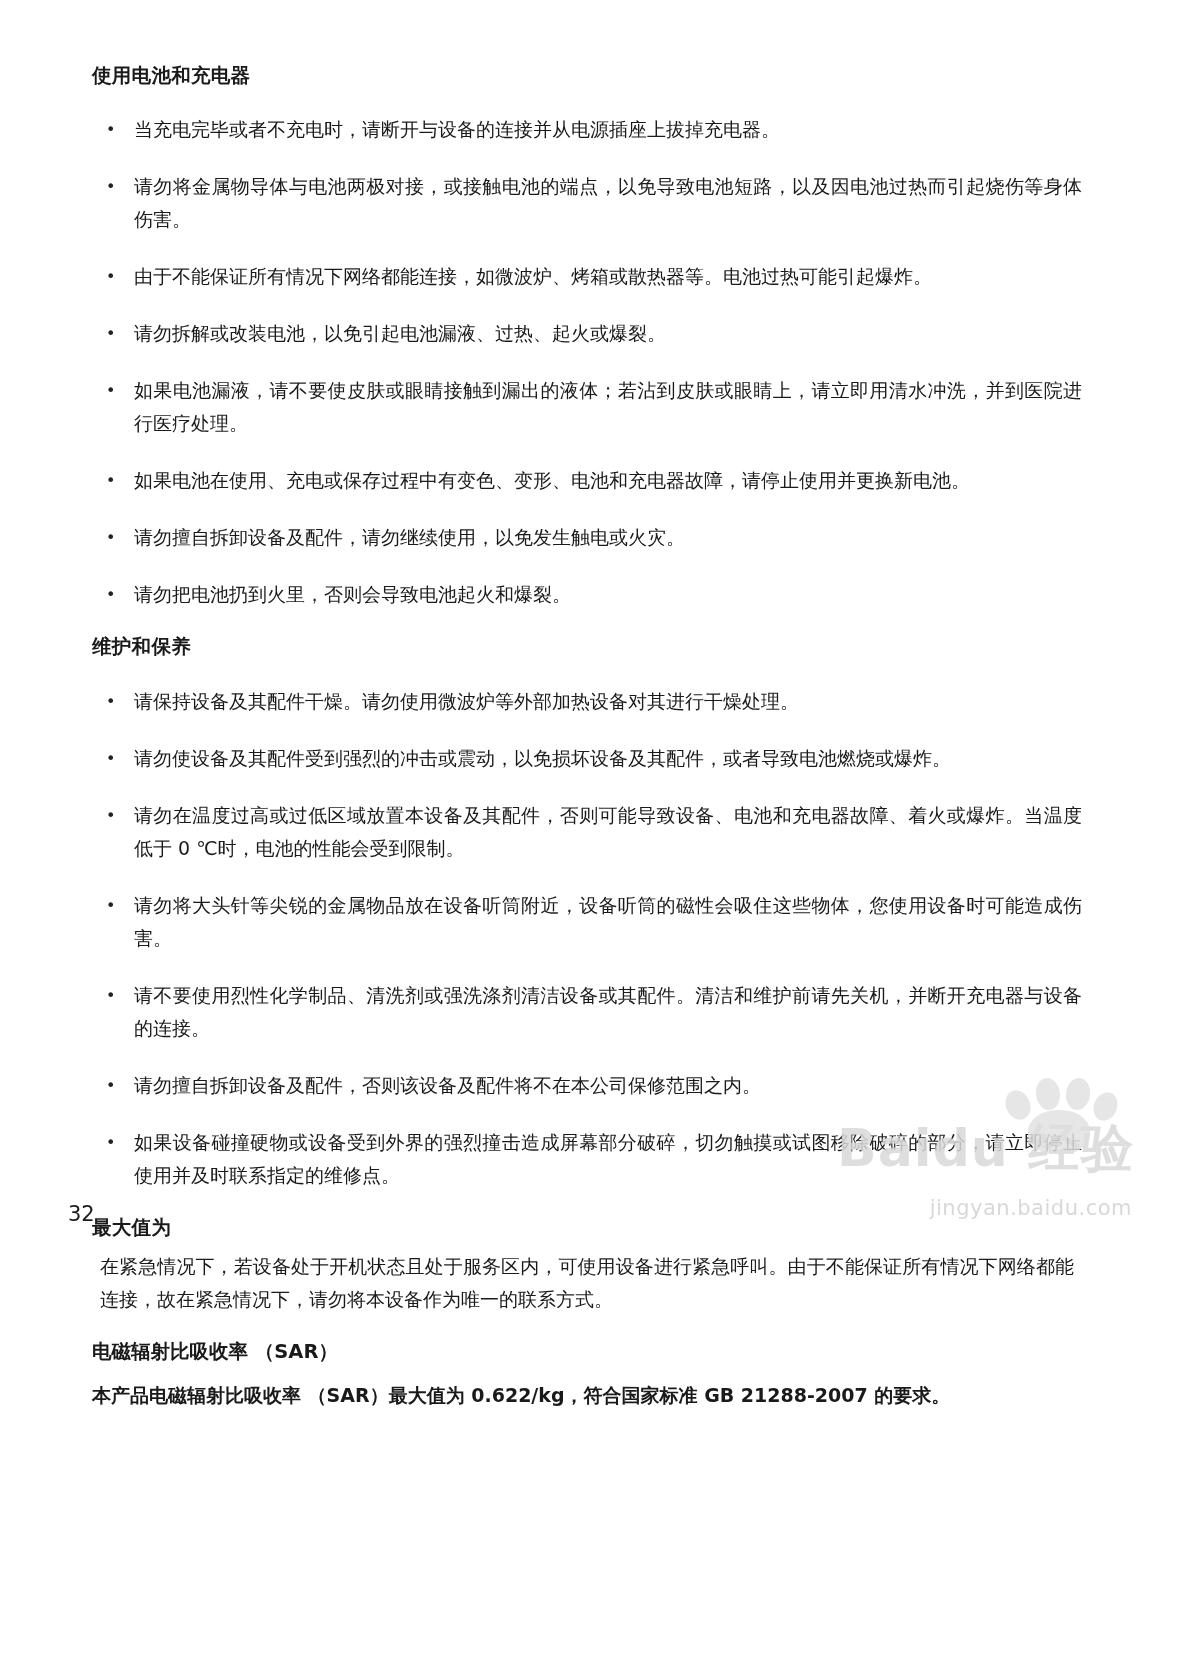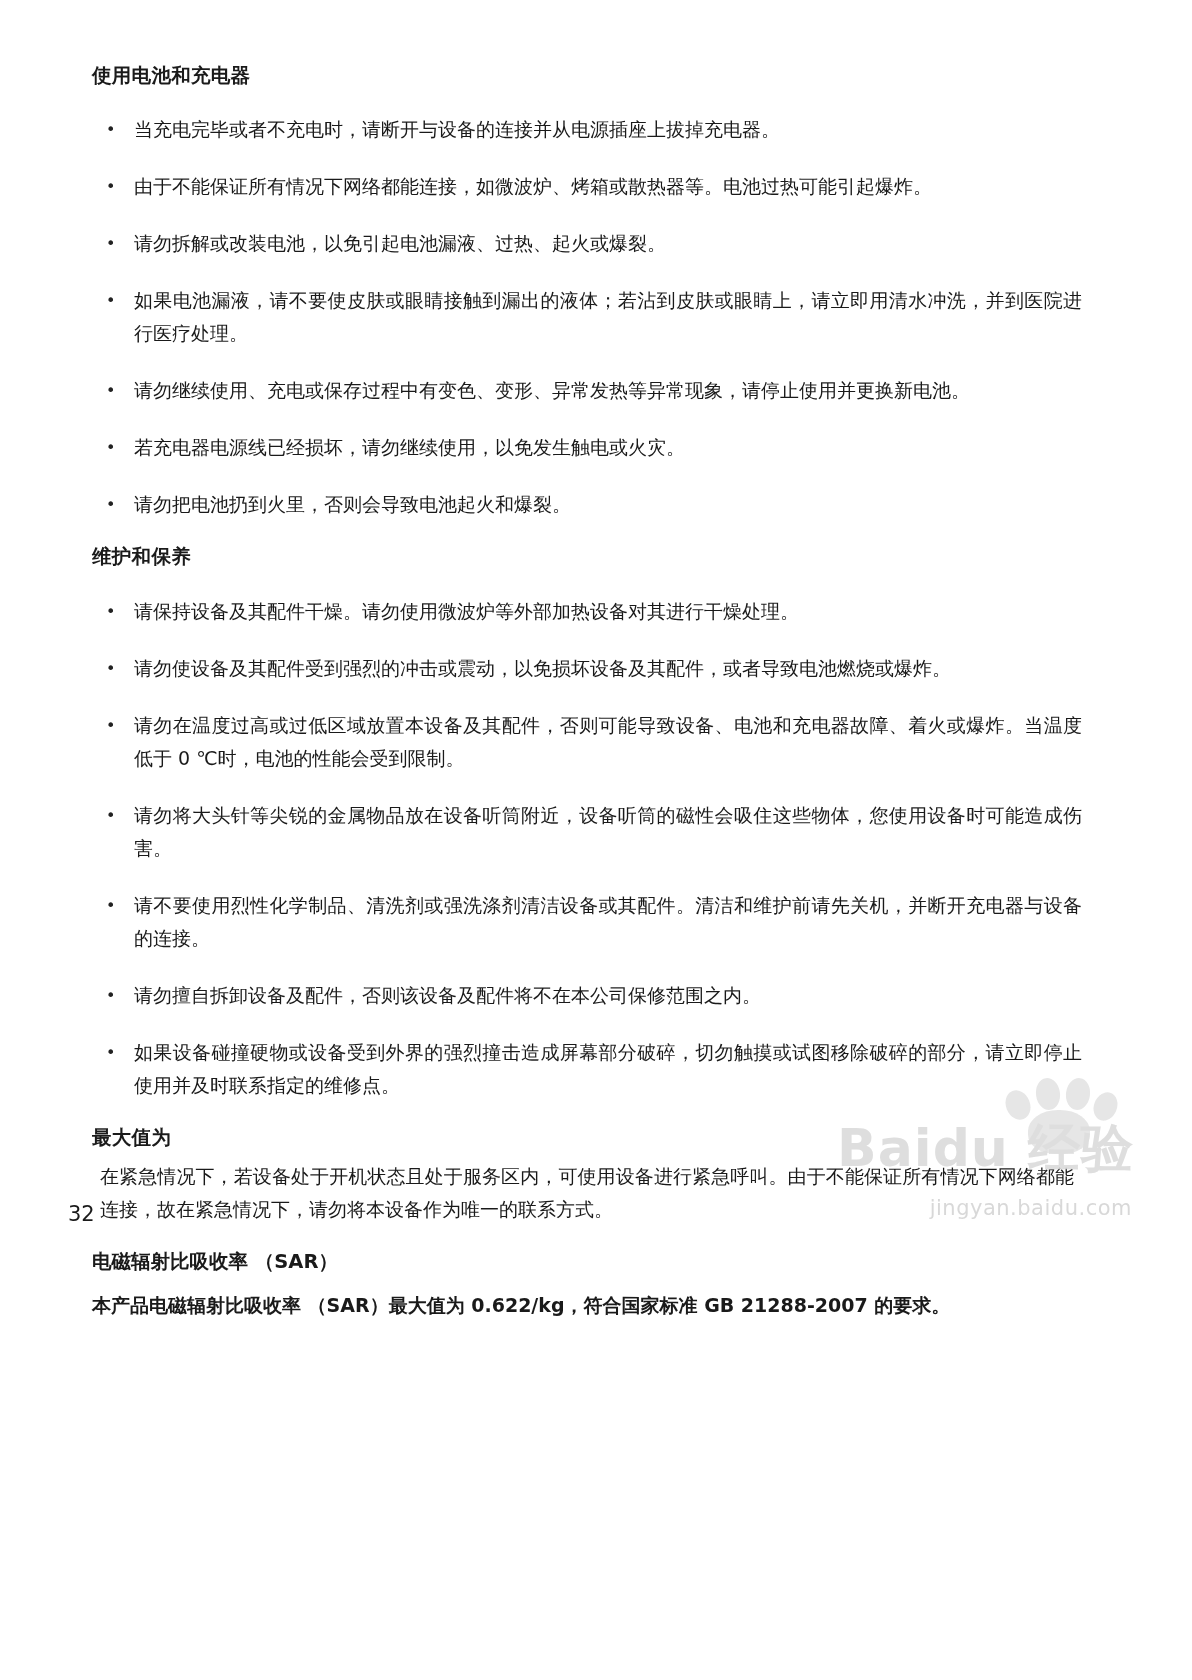--- a/index.html
+++ b/index.html
@@ -132,25 +132,26 @@
 </style>
 </head>
 <body>
 
 <div class="page">
 
   <div class="section">
     <h2 class="section-title">使用电池和充电器</h2>
     <ul class="bullets">
       <li>当充电完毕或者不充电时，请断开与设备的连接并从电源插座上拔掉充电器。</li>
+      <li>请勿将金属物导体与电池两极对接，或接触电池的端点，以免导致电池短路，以及因电池过热而引起烧伤等身体伤害。</li>
       <li>由于不能保证所有情况下网络都能连接，如微波炉、烤箱或散热器等。电池过热可能引起爆炸。</li>
       <li>请勿拆解或改装电池，以免引起电池漏液、过热、起火或爆裂。</li>
       <li>如果电池漏液，请不要使皮肤或眼睛接触到漏出的液体；若沾到皮肤或眼睛上，请立即用清水冲洗，并到医院进行医疗处理。</li>
-      <li>请勿继续使用、充电或保存过程中有变色、变形、异常发热等异常现象，请停止使用并更换新电池。</li>
-      <li>若充电器电源线已经损坏，请勿继续使用，以免发生触电或火灾。</li>
+      <li>如果电池在使用、充电或保存过程中有变色、变形、电池和充电器故障，请停止使用并更换新电池。</li>
+      <li>请勿擅自拆卸设备及配件，请勿继续使用，以免发生触电或火灾。</li>
       <li>请勿把电池扔到火里，否则会导致电池起火和爆裂。</li>
     </ul>
   </div>
 
   <div class="section">
     <h2 class="section-title">维护和保养</h2>
     <ul class="bullets">
       <li>请保持设备及其配件干燥。请勿使用微波炉等外部加热设备对其进行干燥处理。</li>
       <li>请勿使设备及其配件受到强烈的冲击或震动，以免损坏设备及其配件，或者导致电池燃烧或爆炸。</li>
       <li>请勿在温度过高或过低区域放置本设备及其配件，否则可能导致设备、电池和充电器故障、着火或爆炸。当温度低于 0 ℃时，电池的性能会受到限制。</li>

